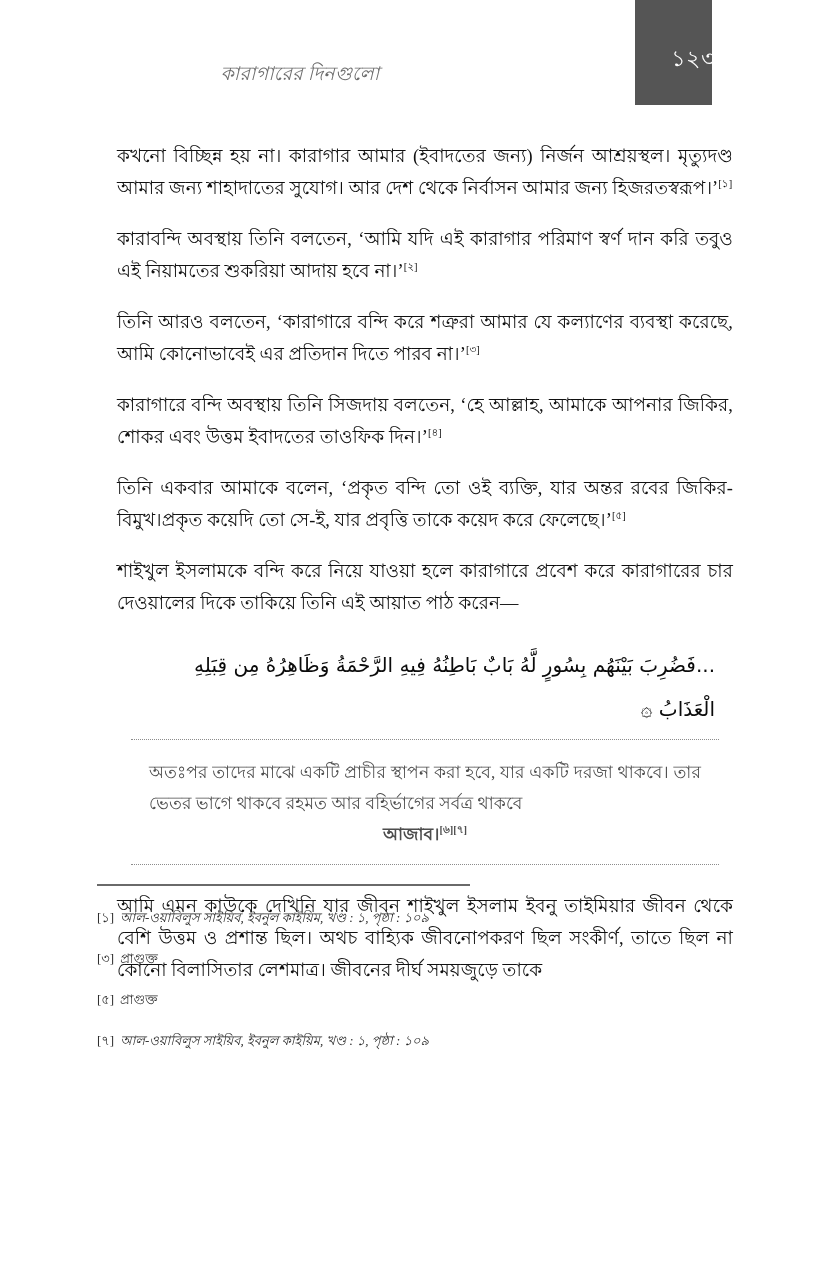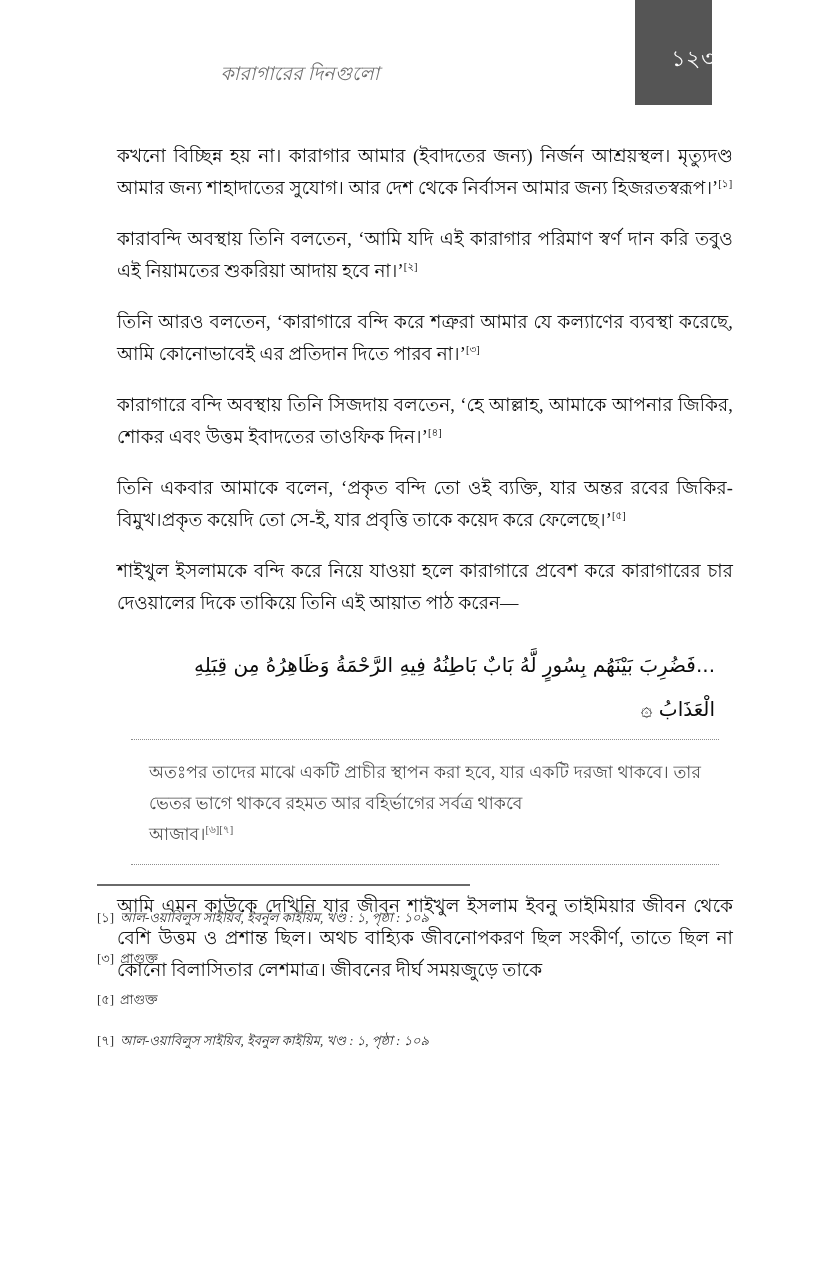--- a/index.html
+++ b/index.html
@@ -129,20 +129,22 @@
     font-size: 17.2px;
     line-height: 31px;
     color: #4d4d4d;
     text-align: justify;
     padding: 16px 18px 14px 18px;
     letter-spacing: 0.1px;
   }
 
   .quote-translation .last-line {
     display: block;
+    text-align: center;
+    font-weight: bold;
   }
 
   .quote-translation sup.fn-ref {
     color: #4d4d4d;
   }
 
   
   .footnotes {
     position: absolute;
     left: 97px;

